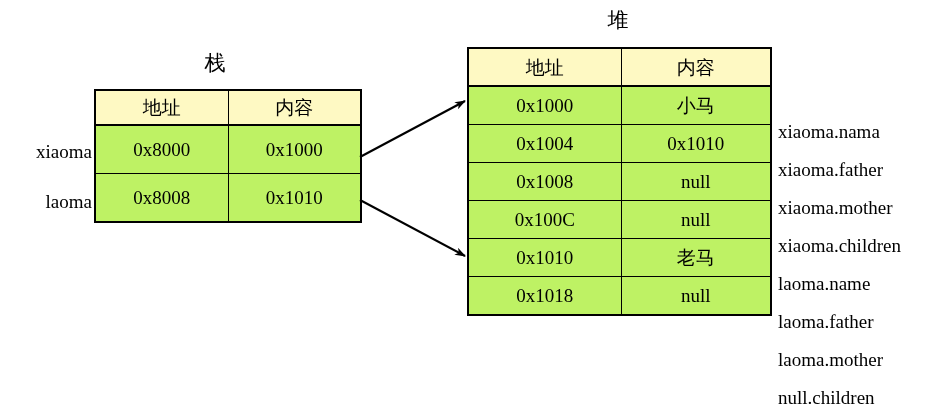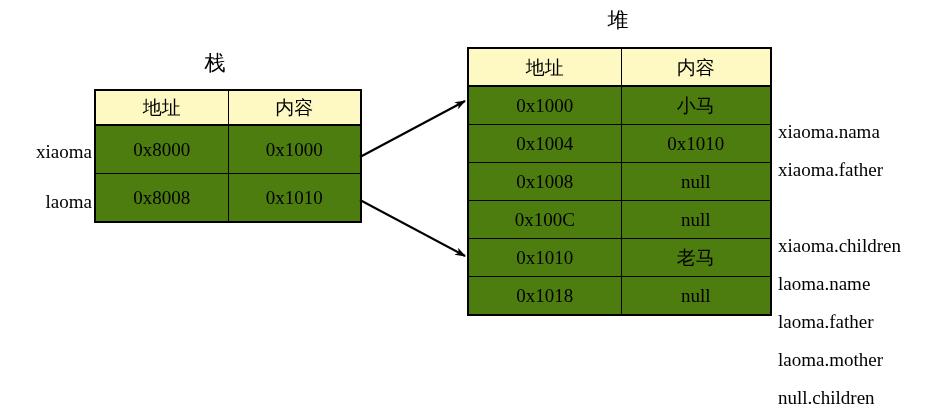--- a/index.html
+++ b/index.html
@@ -49,21 +49,21 @@
     padding: 0;
     font-size: 19px;
     line-height: 1;
     white-space: nowrap;
   }
   .mem-table thead th {
     background: #fef9c3;
     border-bottom: 2px solid #000000;
   }
   .mem-table tbody td {
-    background: #4d7c0f;
+    background: #bef264;
   }
 
   
   #stack-table {
     left: 94px;
     top: 89px;
     width: 266px;
   }
   #stack-table col.addr { width: 133px; }
   #stack-table col.val  { width: 133px; }
@@ -180,20 +180,21 @@
       </tr>
       <tr>
         <td>0x1018</td>
         <td>null</td>
       </tr>
     </tbody>
   </table>
 
   <div class="heap-label" style="top:97px;">xiaoma.nama</div>
   <div class="heap-label" style="top:135px;">xiaoma.father</div>
+  <div class="heap-label" style="top:173px;">xiaoma.mother</div>
   <div class="heap-label" style="top:211px;">xiaoma.children</div>
   <div class="heap-label" style="top:249px;">laoma.name</div>
   <div class="heap-label" style="top:325px;">laoma.mother</div>
   <div class="heap-label" style="top:287px;">laoma.father</div>
   <div class="heap-label" style="top:363px;">null.children</div>
 
   <svg id="arrow-layer" viewBox="0 0 936 411">
     <defs>
       <marker id="arrowhead" markerWidth="11" markerHeight="8" refX="10" refY="4" orient="auto" markerUnits="userSpaceOnUse">
         <path d="M0,0 L11,4 L0,8 L3,4 Z" fill="#000000"></path>

